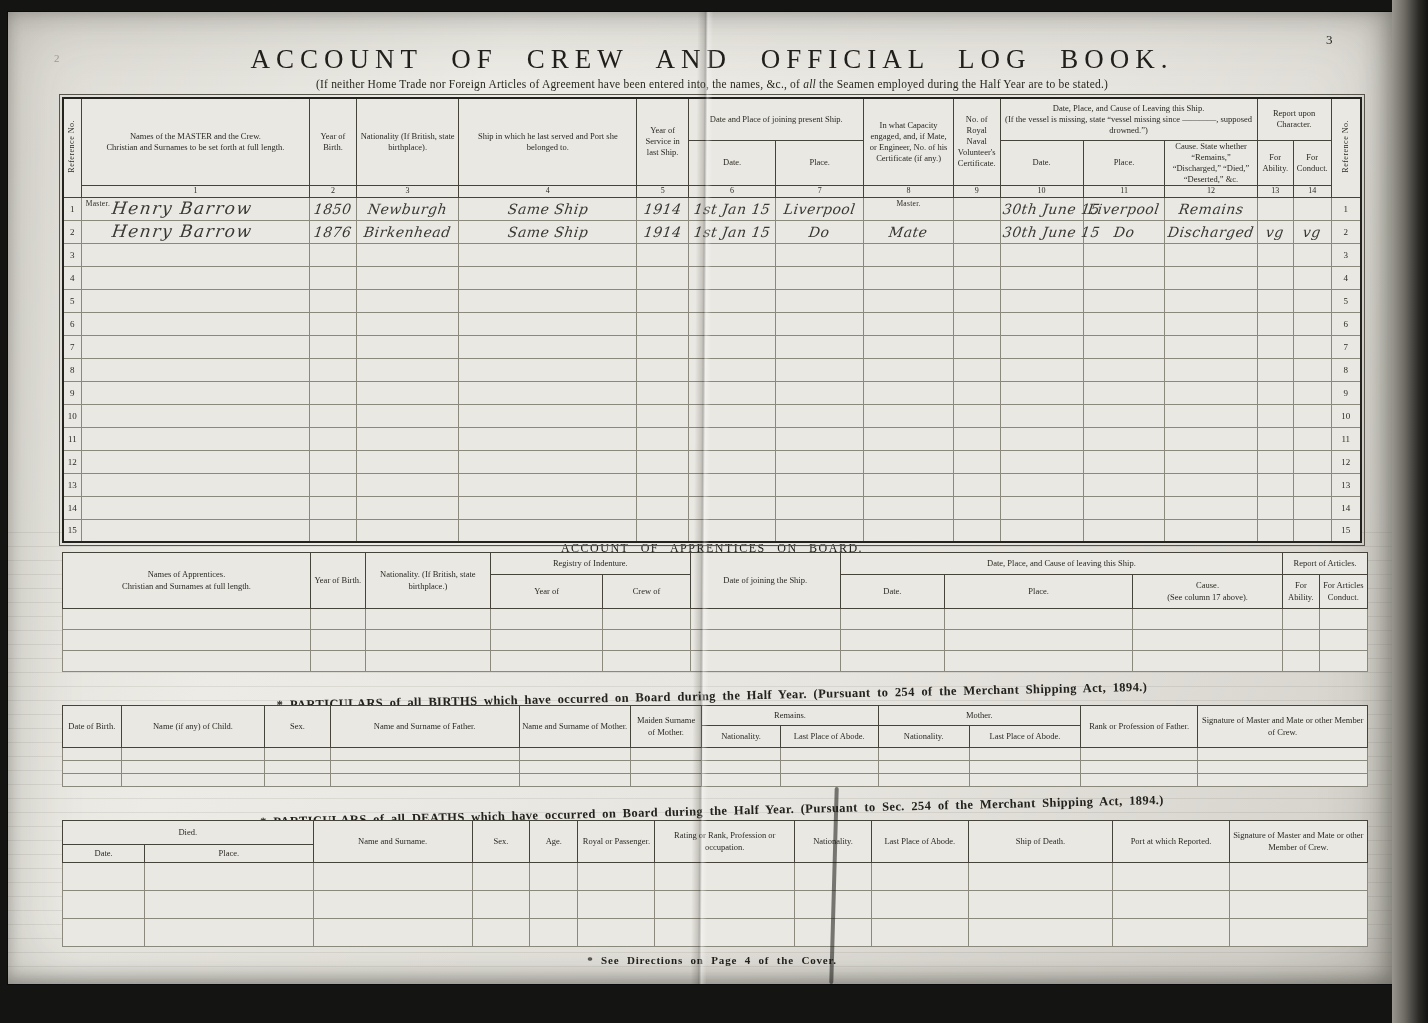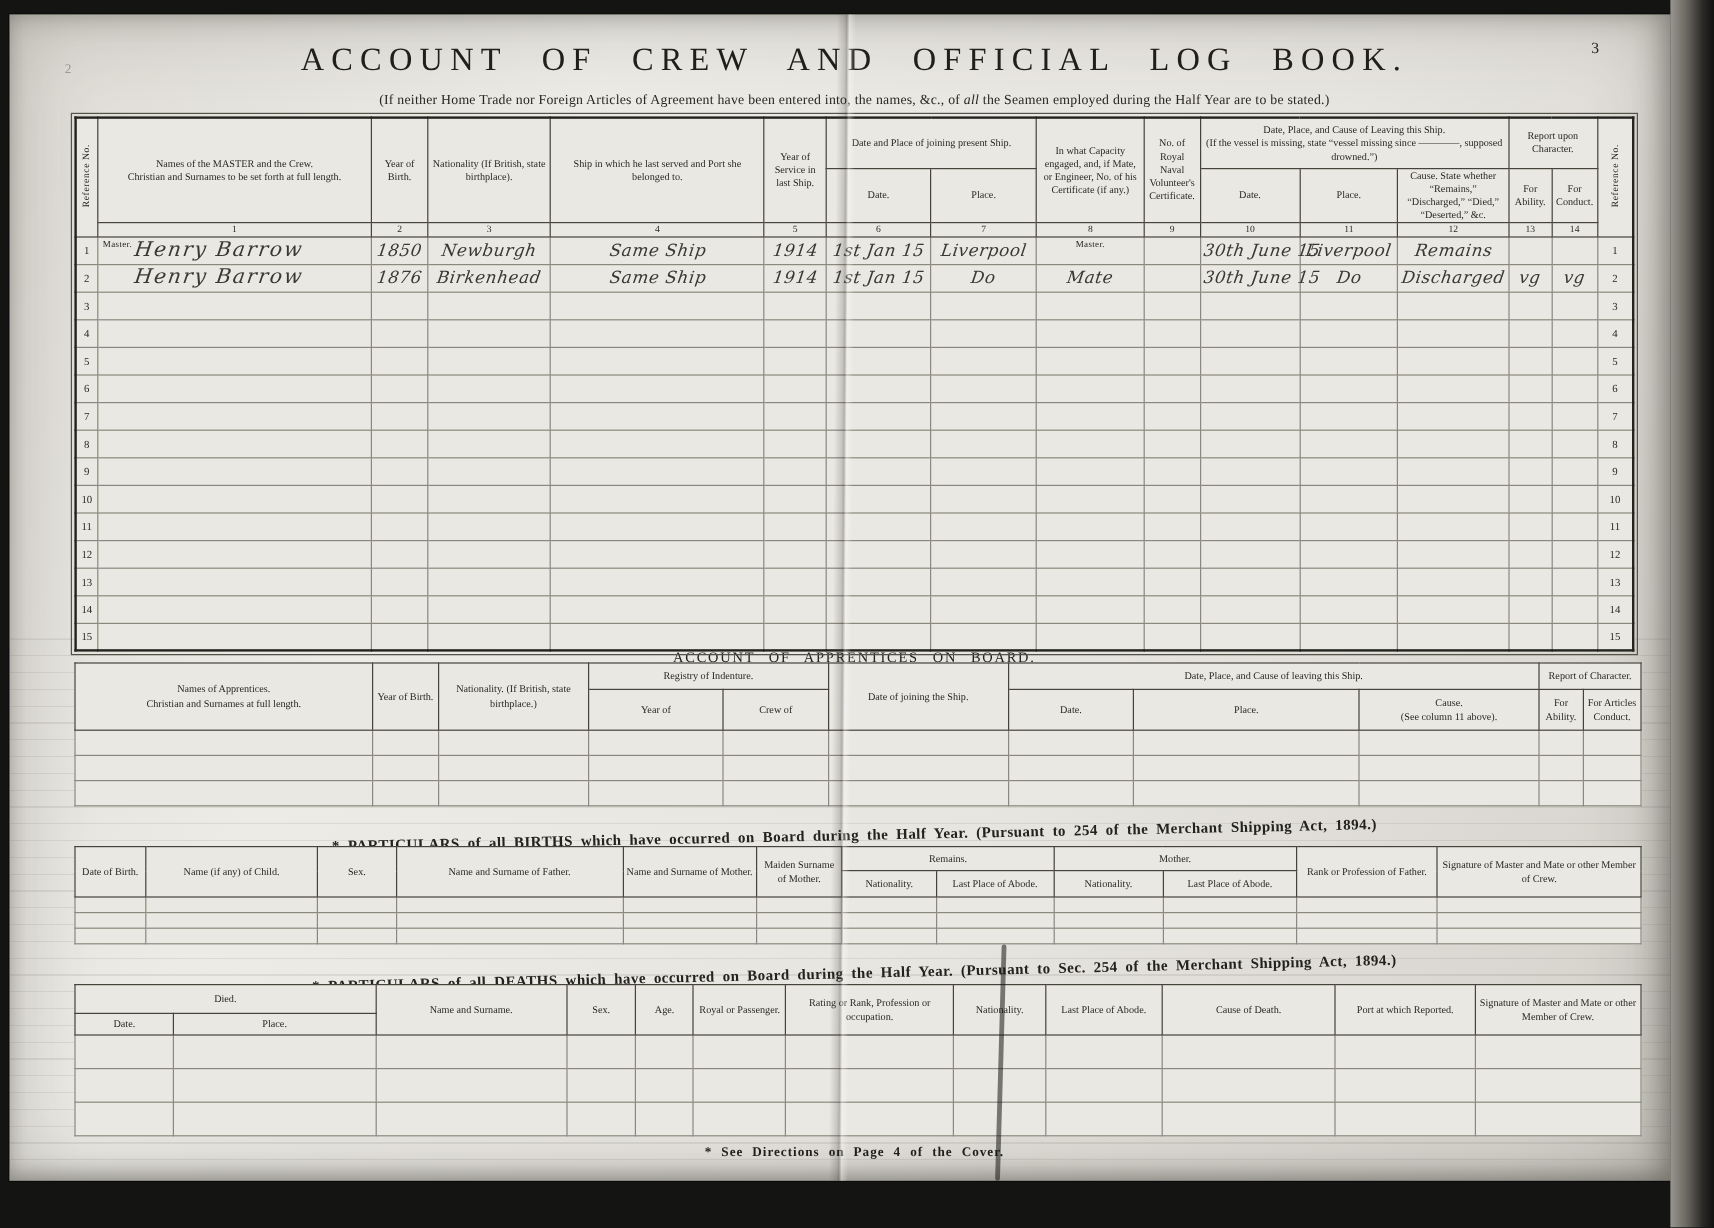--- a/index.html
+++ b/index.html
@@ -28,21 +28,21 @@
     background:linear-gradient(90deg, transparent, rgba(60,55,48,.20) 42%, rgba(25,23,20,.28) 52%, rgba(255,255,255,.35) 66%, transparent);
     transform:rotate(.4deg);
   }
   .crease-low{
     position:absolute;left:824px;top:775px;width:4px;height:197px;z-index:2;pointer-events:none;
     background:rgba(22,21,18,.55);transform:rotate(1.6deg);border-radius:2px;
   }
   .pageno{position:absolute;left:1318px;top:20px;font-size:13px;color:#23221e;letter-spacing:1px;}
   .pageno-left{position:absolute;left:46px;top:40px;font-size:11px;color:#23221e;opacity:.35;}
   .title{
-    position:absolute;left:54px;top:22px;width:1300px;text-align:center;margin:0;
+    position:absolute;left:54px;top:32px;width:1300px;text-align:center;margin:0;
     font-size:27px;font-weight:400;letter-spacing:6px;word-spacing:16px;color:#201f1b;
   }
   .subtitle{position:absolute;left:54px;top:66px;width:1300px;text-align:center;font-size:11.5px;color:#29281f;letter-spacing:.2px;}
   .subtitle em, .sec-title em{font-style:italic;}
   table{position:absolute;table-layout:fixed;border-collapse:collapse;background:#eae8e2;z-index:1;}
   th,td{border:1px solid #6f6d64;padding:0 2px;font-weight:normal;text-align:center;vertical-align:middle;color:#2a2922;position:relative;}
   thead th{font-size:8.5px;line-height:1.3;border-color:#45433a;}
   .crew{left:54px;top:85px;width:1300px;border:2px solid #24231e;outline:1px solid #56544a;outline-offset:2px;}
   .crew tbody td{border-color:#8b897d;border-top-color:#a8a69a;}
   .crew tbody tr{height:23px;}
@@ -449,30 +449,30 @@
       <tr style="height:22px;">
         <th rowspan="2" data-name="apprentices-header-names">
             <span class="hdr-sub" data-name="apprentices-header-names-title">Names of Apprentices.</span>
             <span class="hdr-sub" data-name="apprentices-header-names-sub">Christian and Surnames at full length.</span>
           </th>
         <th rowspan="2" data-name="apprentices-header-year-of-birth">Year of Birth.</th>
         <th rowspan="2" data-name="apprentices-header-nationality">Nationality. (If British, state birthplace.)</th>
         <th colspan="2" data-name="apprentices-header-registry-group">Registry of Indenture.</th>
         <th rowspan="2" data-name="apprentices-header-joining">Date of joining the Ship.</th>
         <th colspan="3" data-name="apprentices-header-leaving-group">Date, Place, and Cause of leaving this Ship.</th>
-        <th colspan="2" data-name="apprentices-header-report-group">Report of Character.</th>
+        <th colspan="2" data-name="apprentices-header-report-group">Report of Articles.</th>
       </tr>
       <tr style="height:34px;">
         <th data-name="apprentices-header-registry-date">Year of</th>
         <th data-name="apprentices-header-registry-port">Crew of</th>
         <th data-name="apprentices-header-leaving-date">Date.</th>
         <th data-name="apprentices-header-leaving-place">Place.</th>
         <th data-name="apprentices-header-cause">
             <span class="hdr-sub" data-name="apprentices-header-cause-line1">Cause.</span>
-            <span class="hdr-sub" data-name="apprentices-header-cause-line2">(See column 11 above).</span>
+            <span class="hdr-sub" data-name="apprentices-header-cause-line2">(See column 17 above).</span>
           </th>
         <th data-name="apprentices-header-ability">For Ability.</th>
         <th data-name="apprentices-header-conduct">For Articles Conduct.</th>
       </tr>
     </thead>
     <tbody data-name="apprentices-table-body">
         <tr data-name="empty-row">
           <td data-name="empty-cell"></td>
           <td data-name="empty-cell"></td>
           <td data-name="empty-cell"></td>
@@ -615,21 +615,21 @@
     <thead>
       <tr style="height:24px;margin-top:20px;">
         <th colspan="2" data-name="deaths-header-died-group">Died.</th>
         <th rowspan="2" data-name="deaths-header-name">Name and Surname.</th>
         <th rowspan="2" data-name="deaths-header-sex">Sex.</th>
         <th rowspan="2" data-name="deaths-header-age">Age.</th>
         <th rowspan="2" data-name="deaths-header-crew-or-passenger">Royal or Passenger.</th>
         <th rowspan="2" data-name="deaths-header-rating">Rating or Rank, Profession or occupation.</th>
         <th rowspan="2" data-name="deaths-header-nationality">Nationality.</th>
         <th rowspan="2" data-name="deaths-header-abode">Last Place of Abode.</th>
-        <th rowspan="2" data-name="deaths-header-cause-of-death">Cause of Death.</th>
+        <th rowspan="2" data-name="deaths-header-cause-of-death">Ship of Death.</th>
         <th rowspan="2" data-name="deaths-header-port-reported">Port at which Reported.</th>
         <th rowspan="2" data-name="deaths-header-signature">Signature of Master and Mate or other Member of Crew.</th>
       </tr>
       <tr style="height:18px;">
         <th data-name="deaths-header-died-date">Date.</th>
         <th data-name="deaths-header-died-place">Place.</th>
       </tr>
     </thead>
     <tbody data-name="deaths-table-body">
         <tr data-name="empty-row">

